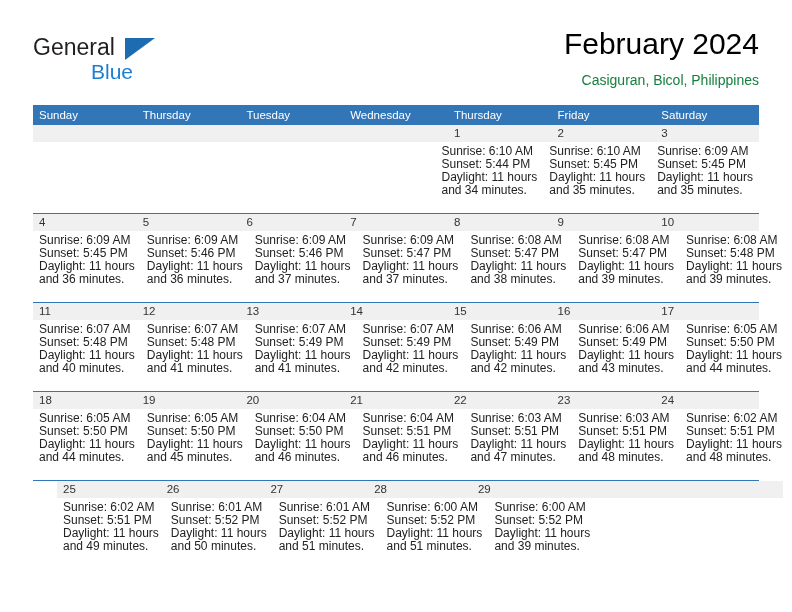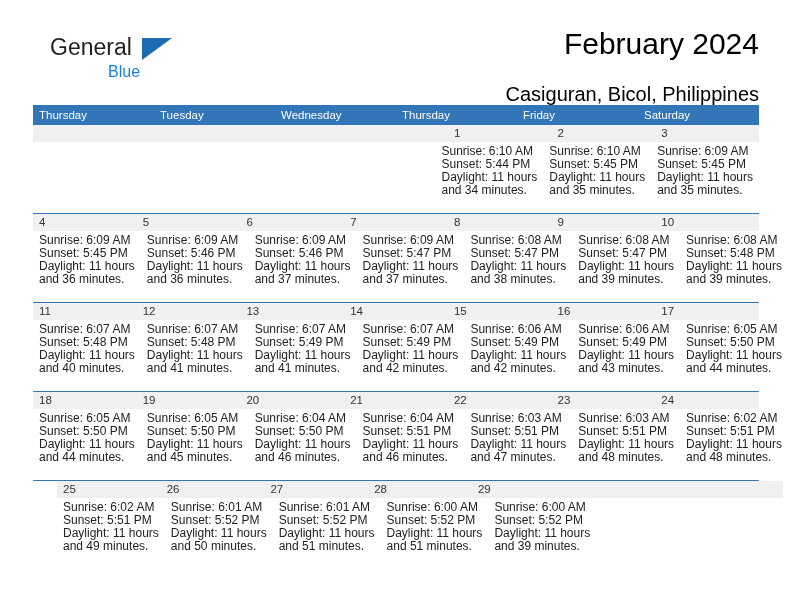--- a/index.html
+++ b/index.html
@@ -13,21 +13,21 @@
   .page {
     position: relative;
     width: 792px; height: 612px;
     background: #ffffff;
     overflow: hidden;
   }
 
   
   .masthead {
     position: absolute;
-    left: 50px; top: 28px;
+    left: 33px; top: 28px;
     right: 33px;
     height: 72px;
   }
   .logo {
     position: absolute;
     left: 0; top: 6px;
     width: 150px; height: 56px;
   }
   .logo-general {
     position: absolute;
@@ -41,41 +41,41 @@
   .logo-tri {
     position: absolute;
     left: 92px; top: 4px;
     width: 0; height: 0;
     border-left: 30px solid #1d6cb1;
     border-bottom: 22px solid transparent;
   }
   .logo-blue {
     position: absolute;
     left: 58px; top: 25px;
-    font-size: 16px;
+    font-size: 21px;
     color: #1a7fd4;
     font-family: "Liberation Sans", sans-serif;
     line-height: 26px;
   }
   .title-block {
     position: absolute;
     right: 0; top: 0;
     text-align: right;
   }
   .cal-title {
     font-size: 30px;
     color: #000000;
     line-height: 32px;
     white-space: nowrap;
   }
   .cal-subtitle {
-    font-size: 20px;
-    color: #000000;
+    font-size: 14px;
+    color: #15803d;
     line-height: 20px;
-    margin-top: 24px;
+    margin-top: 10px;
     white-space: nowrap;
   }
 
   
   .calendar {
     position: absolute;
     left: 33px; top: 105px;
     width: 726px;
   }
   .week-header {
@@ -142,20 +142,21 @@
     <div class="title-block">
       <div class="cal-title">February 2024</div>
       <div class="cal-subtitle">Casiguran, Bicol, Philippines</div>
     </div>
 
   </div>
 
   <div class="calendar">
 
     <div class="week-header">
+      <div class="dow">Sunday</div>
       <div class="dow">Thursday</div>
       <div class="dow">Tuesday</div>
       <div class="dow">Wednesday</div>
       <div class="dow">Thursday</div>
       <div class="dow">Friday</div>
       <div class="dow">Saturday</div>
     </div>
 
     <div class="week">
       <div class="daynum-row">

